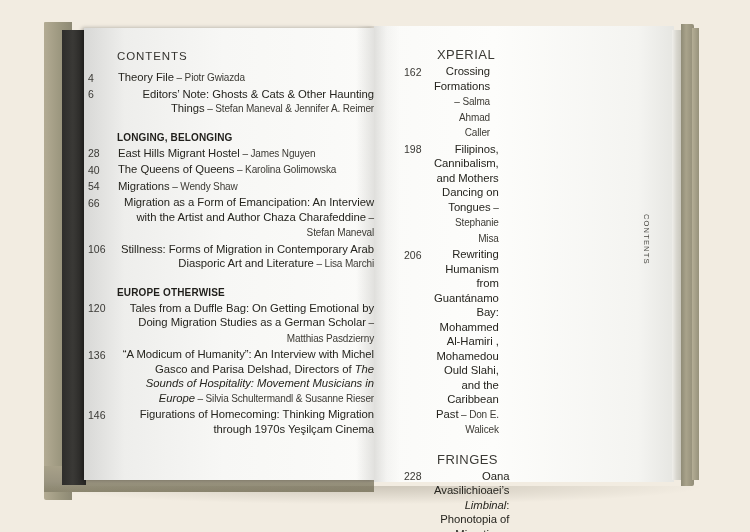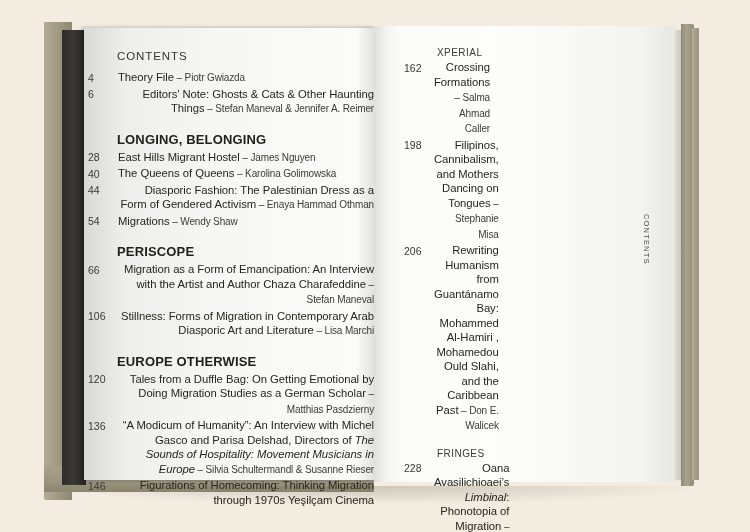--- a/index.html
+++ b/index.html
@@ -82,25 +82,25 @@
     letter-spacing:-.05px;
     text-align:right;
   }
   .byline {
     font-size:10px; letter-spacing:-.15px; color:#3d3b35;
   }
   .ital { font-style:italic; }
   .ar { font-size:10.5px; direction:rtl; unicode-bidi:isolate; }
 
   .section-head {
-    font-size:13px; font-weight:bold; color:#1f1e1a;
+    font-size:10px; font-weight:bold; color:#1f1e1a;
     letter-spacing:.15px; margin:15px 0 3px 0;
   }
   .section-head.small {
-    font-size:10px; font-weight:normal; letter-spacing:.45px;
+    font-size:13px; font-weight:normal; letter-spacing:.45px;
     color:#3b3a35; margin:0 0 2px 0;
   }
   .gap { height:13px; }
 
   .left-col  .row { padding-left:88px; }
   .left-col  .section-head { padding-left:117px; }
   .right-col .row { padding-left:404px; }
   .right-col .section-head { padding-left:437px; }
 
   
@@ -143,28 +143,23 @@
       <div class="section-head">LONGING, BELONGING</div>
       <div class="row">
         <div class="num">28</div>
         <div class="txt"><span>East Hills Migrant Hostel</span><span class="byline"> – James Nguyen</span></div>
       </div>
       <div class="row">
         <div class="num">40</div>
         <div class="txt"><span>The Queens of Queens</span><span class="byline"> – Karolina Golimowska</span></div>
       </div>
       <div class="row">
-        <div class="num">44</div>
-        <div class="txt"><span>Diasporic Fashion: The Palestinian Dress as a Form of Gendered Activism</span><span class="byline"> – Enaya Hammad Othman</span></div>
-      </div>
-      <div class="row">
         <div class="num">54</div>
         <div class="txt"><span>Migrations</span><span class="byline"> – Wendy Shaw</span></div>
       </div>
-      <div class="section-head">PERISCOPE</div>
       <div class="row">
         <div class="num">66</div>
         <div class="txt"><span>Migration as a Form of Emancipation: An Interview with the Artist and Author Chaza Charafeddine</span><span class="byline"> – Stefan Maneval</span></div>
       </div>
       <div class="row">
         <div class="num">106</div>
         <div class="txt"><span>Stillness: Forms of Migration in Contemporary Arab Diasporic Art and Literature</span><span class="byline"> – Lisa Marchi</span></div>
       </div>
       <div class="section-head">EUROPE OTHERWISE</div>
       <div class="row">

